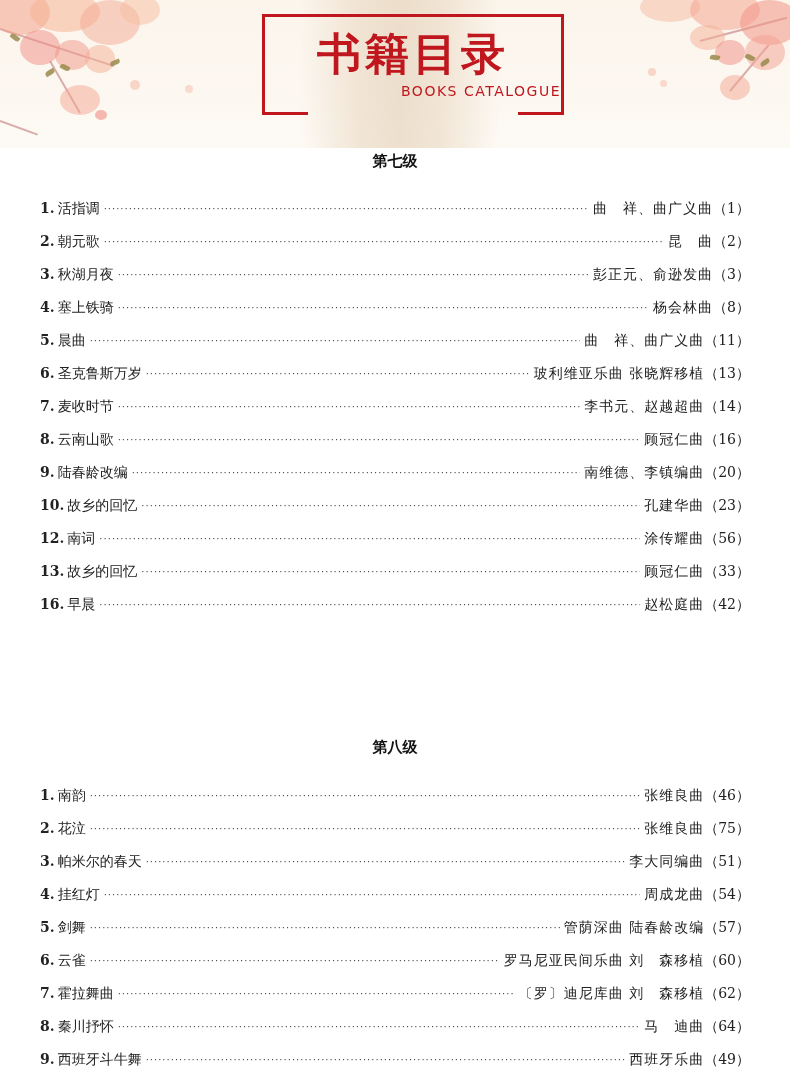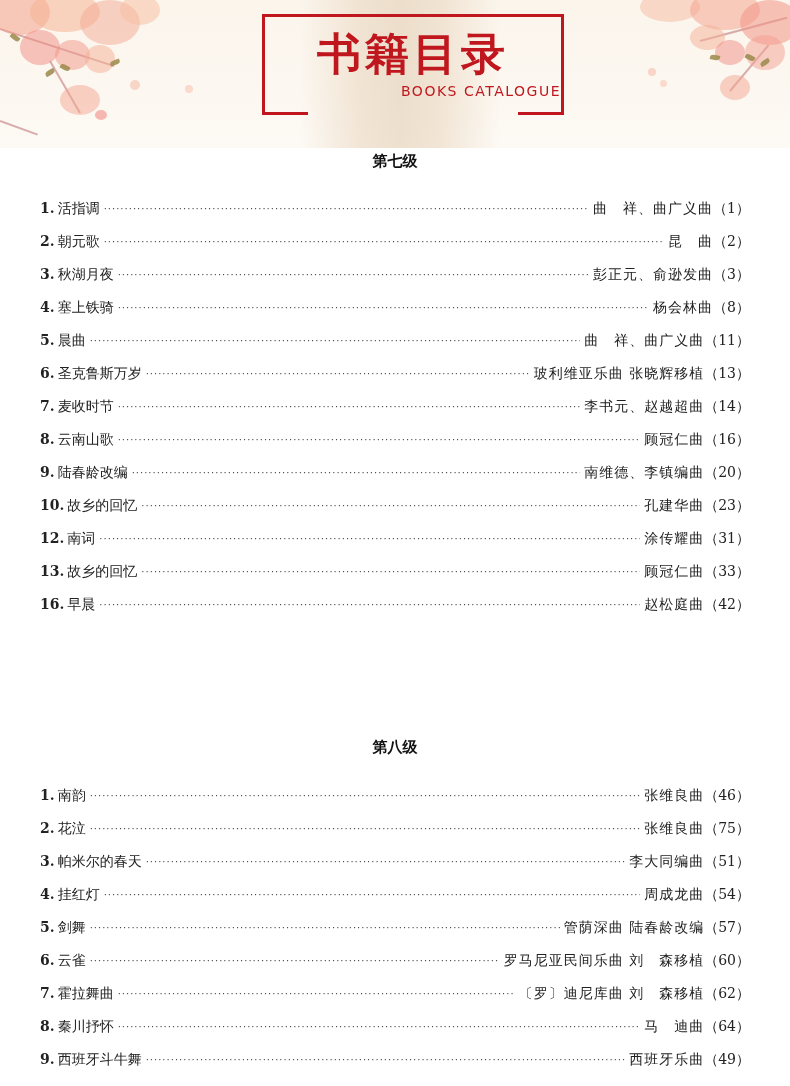--- a/index.html
+++ b/index.html
@@ -187,21 +187,21 @@
       <span class="name">故乡的回忆</span>
       <span class="dots"></span>
       <span class="composer">孔建华曲</span>
       <span class="page">（23）</span>
     </div>
   <div class="row">
       <span class="num">12.</span>
       <span class="name">南词</span>
       <span class="dots"></span>
       <span class="composer">涂传耀曲</span>
-      <span class="page">（31）</span>
+      <span class="page">（56）</span>
     </div>
   <div class="row">
       <span class="num">13.</span>
       <span class="name">故乡的回忆</span>
       <span class="dots"></span>
       <span class="composer">顾冠仁曲</span>
       <span class="page">（33）</span>
     </div>
   <div class="row">
       <span class="num">16.</span>

